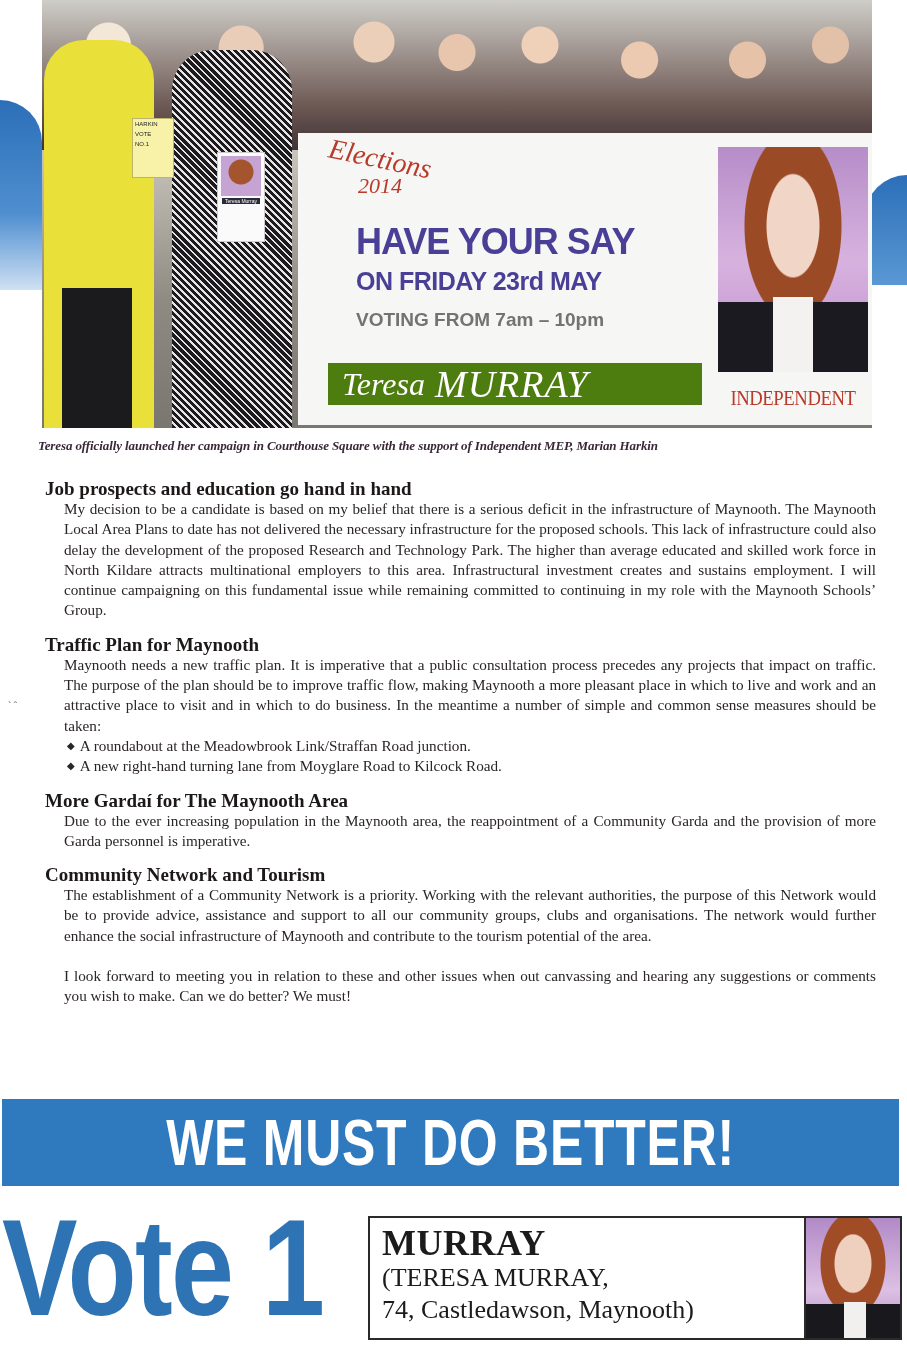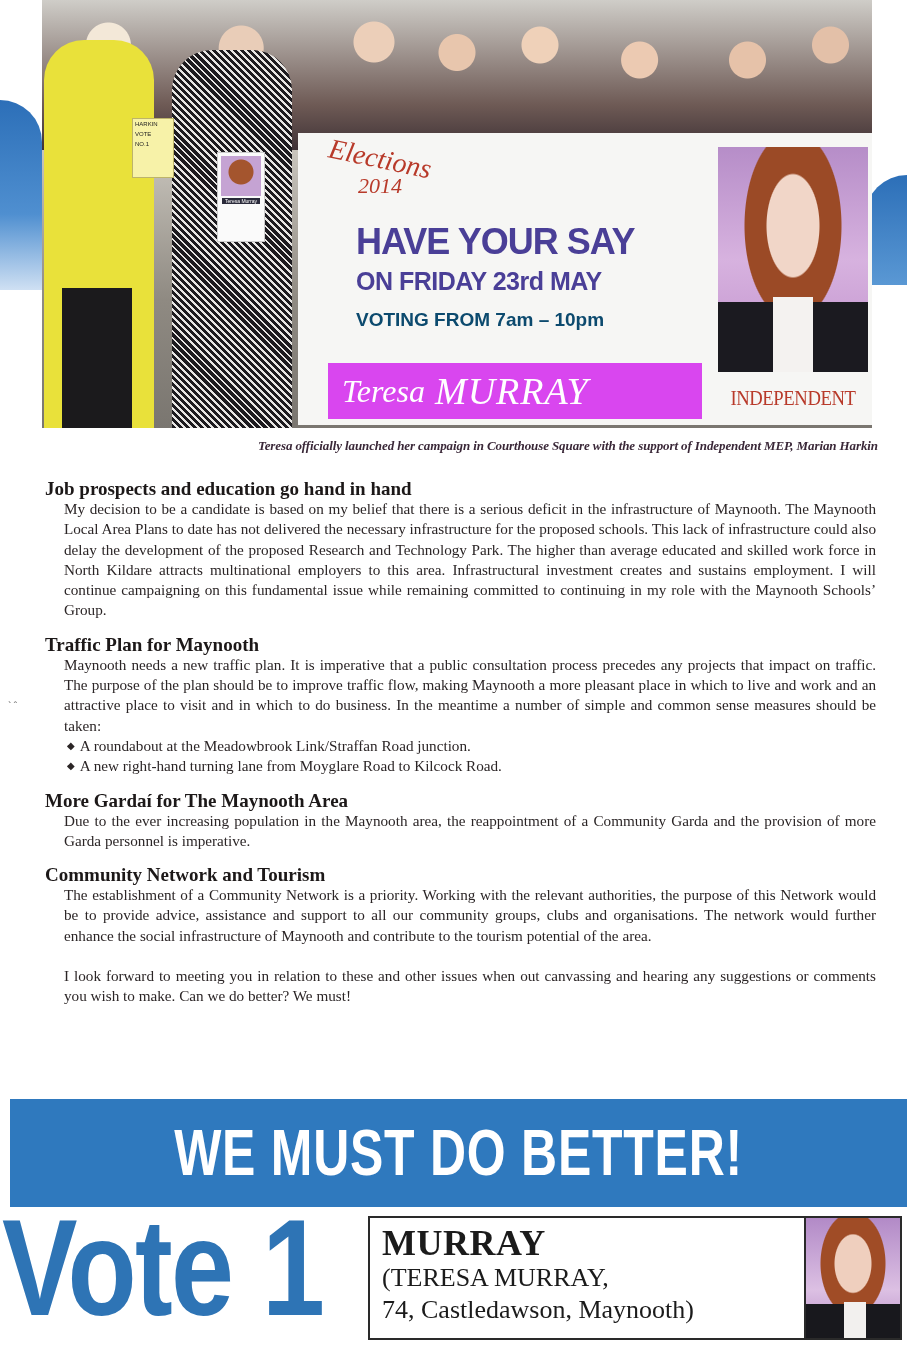--- a/index.html
+++ b/index.html
@@ -42,49 +42,49 @@
     
     .banner { position: absolute; left: 256px; top: 133px; width: 588px; height: 292px; background: #f6f6f4; }
     .banner-elections { position: absolute; left: 30px; top: 10px; font-family: "Liberation Serif", serif; font-style: italic;
       color: #b83a2a; font-size: 28px; transform: rotate(12deg); }
     .banner-year { position: absolute; left: 60px; top: 40px; font-family: "Liberation Serif", serif; font-style: italic; color: #b83a2a; font-size: 22px; }
     .banner-say { position: absolute; left: 58px; top: 88px; font-family: "Liberation Sans", sans-serif; font-weight: bold;
       color: #4a3f97; font-size: 36px; letter-spacing: -1px; text-align: right; }
     .banner-date { position: absolute; left: 58px; top: 134px; font-family: "Liberation Sans", sans-serif; font-weight: bold;
       color: #4a3f97; font-size: 25px; letter-spacing: -0.5px; }
     .banner-hours { position: absolute; left: 58px; top: 176px; font-family: "Liberation Sans", sans-serif; font-weight: bold;
-      color: #0c4a6e; font-size: 19px; }
-    .banner-name-box { position: absolute; left: 30px; top: 230px; width: 374px; height: 56px; background: #d946ef;
+      color: #737373; font-size: 19px; }
+    .banner-name-box { position: absolute; left: 30px; top: 230px; width: 374px; height: 42px; background: #4d7c0f;
       display: flex; align-items: center; padding-left: 14px; }
     .banner-name-box .first { font-family: "Liberation Serif", serif; font-style: italic; color: #fff; font-size: 32px; margin-right: 10px; }
     .banner-name-box .last { font-family: "Liberation Serif", serif; font-style: italic; color: #fff; font-size: 38px; letter-spacing: 1px; }
     .banner-photo { position: absolute; left: 420px; top: 14px; width: 150px; height: 225px;
       background: radial-gradient(ellipse at 50% 35%, #f1d6c8 0 26px, #9b4a26 27px 48px, transparent 49px),
                   linear-gradient(180deg, #b68dc8 0%, #d7b2df 50%, #c090cc 100%); overflow: hidden; }
     .banner-photo .jacket { position: absolute; left: 0; bottom: 0; width: 100%; height: 70px; background: #1b1a20; }
     .banner-photo .collar { position: absolute; left: 55px; bottom: 0; width: 40px; height: 75px; background: #f4f2f0; }
     .banner-independent { position: absolute; left: 420px; top: 252px; width: 150px; text-align: center;
       font-family: "Liberation Serif", serif; color: #b83a2a; font-size: 22px; letter-spacing: -0.5px; transform: scaleX(0.85); }
 
-    .caption { position: absolute; left: 38px; top: 438px; width: 840px; text-align: right;
+    .caption { position: absolute; left: 38px; top: 438px; width: 840px; text-align: left;
       font-family: "Liberation Serif", serif; font-style: italic; font-weight: bold; font-size: 13px; color: #3a2838; letter-spacing: -0.1px; }
 
     
     .content { position: absolute; left: 45px; top: 478px; width: 831px; }
     .section { margin-bottom: 13px; }
     .section h2 { font-family: "Liberation Serif", serif; font-weight: bold; font-size: 19px; line-height: 21px; color: #1c1818; }
     .section p { font-family: "Liberation Serif", serif; font-size: 15.2px; line-height: 20.3px; color: #2b2526; text-align: justify; margin-left: 19px; }
     .section ul { list-style: none; padding-left: 22px; }
     .section li { font-family: "Liberation Serif", serif; font-size: 15.2px; line-height: 20.3px; color: #2b2526; }
     .section li .bullet { font-size: 10px; margin-right: 5px; vertical-align: 2px; }
 
     .stray-mark { position: absolute; left: 8px; top: 700px; font-size: 10px; color: #555; }
 
     
-    .slogan { position: absolute; left: 10px; top: 1099px; width: 897px; height: 108px; background: #2f79be;
+    .slogan { position: absolute; left: 2px; top: 1099px; width: 897px; height: 87px; background: #2f79be;
       display: flex; align-items: center; justify-content: center; }
     .slogan span { font-family: "Liberation Sans", sans-serif; font-weight: bold; color: #ffffff; font-size: 64px;
       letter-spacing: 1px; transform: scaleX(0.78); white-space: nowrap; }
 
     .vote1 { position: absolute; left: 2px; top: 1192px; font-family: "Liberation Sans", sans-serif; font-weight: bold;
       color: #2e74b5; font-size: 138px; line-height: 150px; letter-spacing: -2px; transform: scaleX(0.82); transform-origin: left center; white-space: nowrap; }
 
     .ballot { position: absolute; left: 368px; top: 1216px; width: 534px; height: 124px; border: 2px solid #2a2a2a; background: #fff; }
     .ballot .text { position: absolute; left: 12px; top: 6px; font-family: "Liberation Serif", serif; color: #1b1b1b; }
     .ballot .surname { font-weight: bold; font-size: 36px; line-height: 38px; letter-spacing: 0.5px; }

